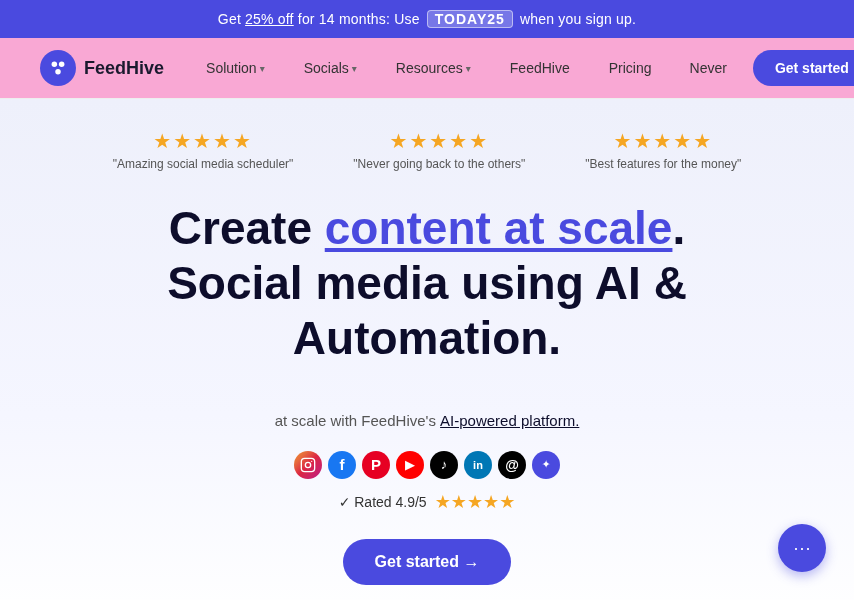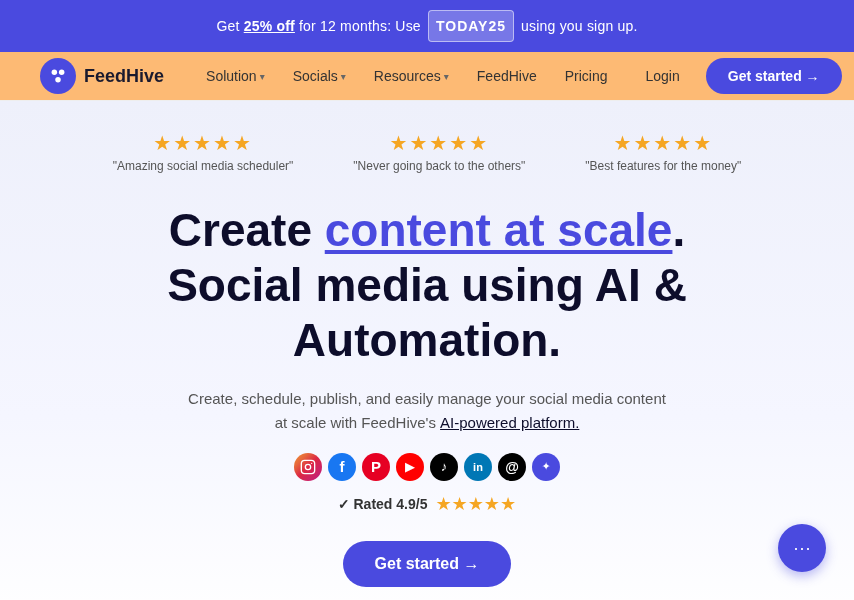--- a/index.html
+++ b/index.html
@@ -14,40 +14,40 @@
     
     .top-banner {
       background: #4a4adf;
       color: #fff;
       text-align: center;
       padding: 10px 20px;
       font-size: 14px;
       letter-spacing: 0.2px;
     }
     .top-banner .off-text {
-      font-weight: 700;
+      font-weight: 400;
       text-decoration: underline;
     }
     .top-banner .code-badge {
       display: inline-block;
       background: rgba(255,255,255,0.25);
       border: 1px solid rgba(255,255,255,0.5);
       border-radius: 4px;
-      padding: 7px 7px;
+      padding: 0 7px;
       font-weight: 700;
       letter-spacing: 1px;
       margin: 0 3px;
     }
 
     
     .navbar {
       display: flex;
       align-items: center;
-      padding: 6px 40px;
-      background: #fdba74;
+      padding: 12px 40px;
+      background: #f9a8d4;
       border-bottom: 1px solid #eee;
       gap: 10px;
     }
     .logo-area {
       display: flex;
       align-items: center;
       gap: 8px;
       margin-right: 20px;
     }
     .logo-icon {
@@ -64,21 +64,21 @@
       height: 22px;
     }
     .logo-text {
       font-size: 18px;
       font-weight: 700;
       color: #1a1a2e;
     }
     .nav-links {
       display: flex;
       align-items: center;
-      gap: 4px;
+      gap: 15px;
       flex: 1;
     }
     .nav-item {
       display: flex;
       align-items: center;
       gap: 3px;
       padding: 6px 12px;
       font-size: 14px;
       color: #333;
       cursor: pointer;
@@ -218,21 +218,21 @@
       margin-bottom: 22px;
       font-size: 14px;
       color: #333;
     }
     .rating-stars {
       color: #f5a623;
       font-size: 18px;
     }
     .rating-check {
       color: #333;
-      font-weight: 700;
+      font-weight: 400;
       text-align: center;
     }
 
     
     .hero-cta {
       display: inline-flex;
       align-items: center;
       gap: 8px;
       background: #4a4adf;
       color: #fff;
@@ -260,21 +260,21 @@
       cursor: pointer;
       color: #fff;
       font-size: 18px;
       box-shadow: 0 4px 12px rgba(74,74,223,0.4);
     }
   </style>
 </head>
 <body>
 
 <div class="top-banner">
-  <span>Get </span><span class="off-text">25% off</span><span> for 12 months: Use </span><span class="code-badge">TODAY25</span><span> using you sign up.</span>
+  <span>Get </span><span class="off-text">25% off</span><span> for 14 months: Use </span><span class="code-badge">TODAY25</span><span> when you sign up.</span>
 </div>
 
 <nav class="navbar">
   <div class="logo-area">
     <div class="logo-icon">
       <svg viewBox="0 0 24 24" fill="white">
         <circle cx="8" cy="8" r="3" fill="white"></circle>
         <circle cx="16" cy="8" r="3" fill="white"></circle>
         <circle cx="12" cy="16" r="3" fill="white"></circle>
       </svg>
@@ -297,21 +297,21 @@
     </div>
     <div class="nav-pricing nav-item">
       <span>FeedHive</span>
     </div>
     <div class="nav-contact nav-item">
       <span>Pricing</span>
     </div>
   </div>
 
   <div class="nav-login">
-    <span>Login</span>
+    <span>Never</span>
   </div>
   <button class="nav-cta">
     <span>Get started →</span>
   </button>
 </nav>
 
 <div class="main-content">
 
   
   <div class="stars-row">
@@ -330,21 +330,21 @@
   </div>
 
   
   <div class="hero-heading">
     <span>Create </span><span class="highlight">content at scale</span><span>.</span><br>
     <span>Social media using AI &amp; Automation.</span>
   </div>
 
   
   <p class="hero-sub">
-    <span>Create, schedule, publish, and easily manage your social media content</span><br>
+    <br>
     <span>at scale with FeedHive's </span><span class="ai-link">AI-powered platform.</span>
   </p>
 
   
   <div class="social-icons-row">
     <div class="social-icon si-instagram" title="Instagram">
       <svg width="16" height="16" viewBox="0 0 24 24" fill="white">
         <rect x="2" y="2" width="20" height="20" rx="5" ry="5" fill="none" stroke="white" stroke-width="2"></rect>
         <circle cx="12" cy="12" r="4" fill="none" stroke="white" stroke-width="2"></circle>
         <circle cx="17.5" cy="6.5" r="1" fill="white"></circle>

